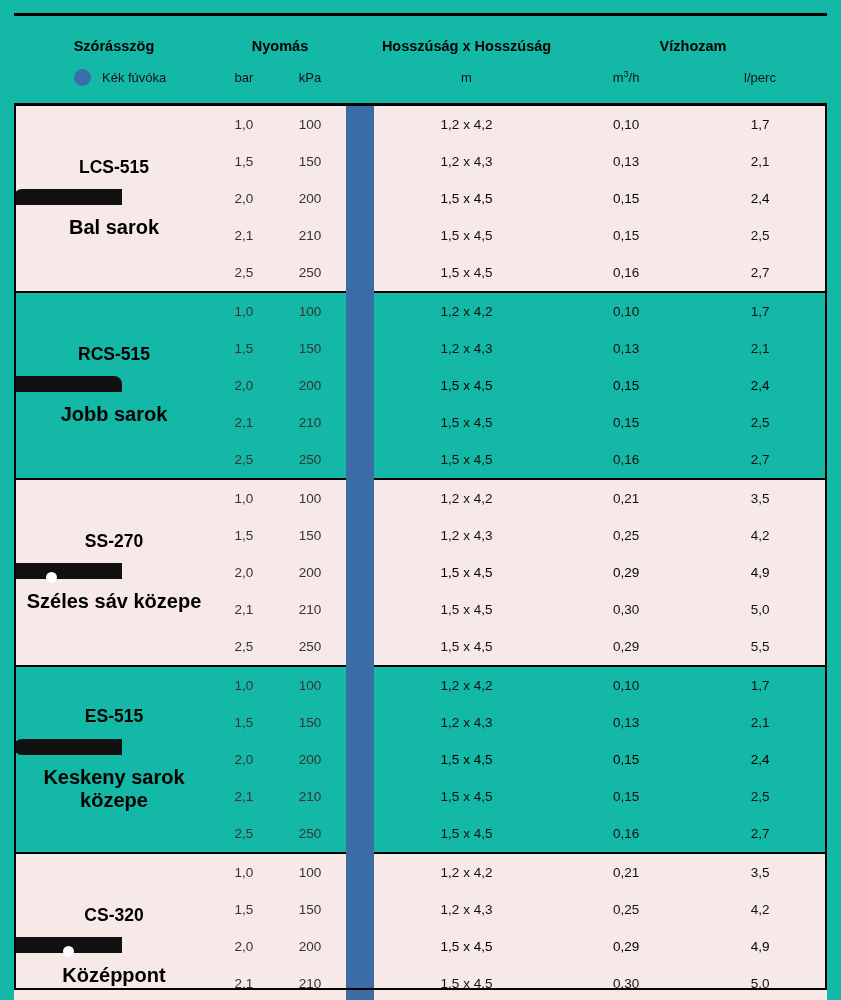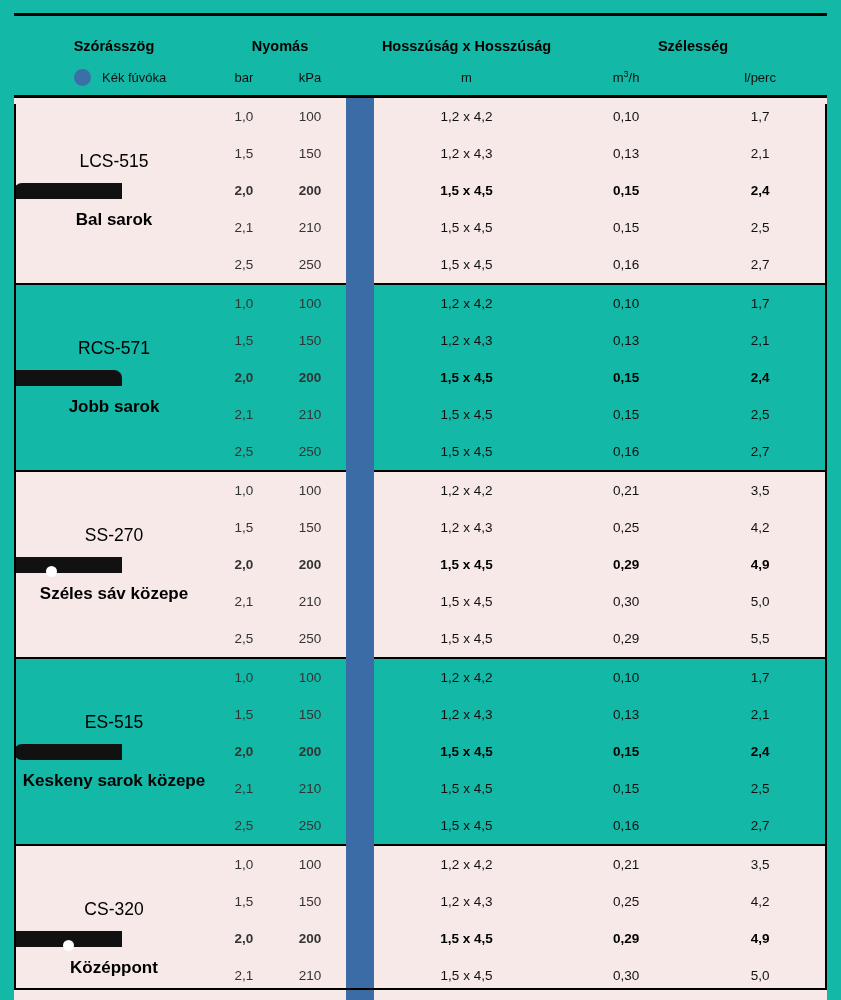--- a/index.html
+++ b/index.html
@@ -44,21 +44,21 @@
     font-size: 14.5px;
     font-weight: bold;
     color: #000;
     padding: 12px 0 11px 0;
     vertical-align: middle;
   }
   .hdr-units td {
     text-align: center;
     font-size: 13px;
     color: #111;
-    padding: 4px 0 9px 0;
+    padding: 4px 0 17px 0;
     vertical-align: middle;
   }
   .hdr-units td.nozzle-cell {
     text-align: left;
     padding-left: 60px;
   }
   .blue-dot {
     display: inline-block;
     width: 17px; height: 17px;
     border-radius: 50%;
@@ -82,21 +82,21 @@
   }
   tr.data td.cell-dim,
   tr.data td.cell-bar,
   tr.data td.cell-kpa,
   tr.data td.cell-m3,
   tr.data td.cell-lpm { font-size: 13.5px; }
 
   tr.data td.cell-bar,
   tr.data td.cell-kpa { color: #333; }
 
-  tr.bold td { font-weight: bold; color: #000; }
+  tr.bold td { font-weight: normal; color: #000; }
 
   
   tr.shade td { background: #f6e9e7; }
 
   
   td.cell-blue {
     background: #3c6ca6 !important;
     padding: 0;
   }
   tr.shade td.cell-blue { background: #3c6ca6 !important; }
@@ -108,21 +108,21 @@
   tr.grp-rule td.cell-blue { background: #3c6ca6 !important; }
 
   
   td.nozzle-block {
     text-align: left;
     vertical-align: middle;
     padding: 0 0 0 14px;
   }
   .nozzle-name {
     font-size: 17.5px;
-    font-weight: normal;
+    font-weight: bold;
     color: #000;
     line-height: 1.1;
     margin-bottom: 12px;
   }
   .nozzle-pattern {
     position: relative;
     width: 108px; height: 16px;
     margin-bottom: 11px;
   }
   .nozzle-pattern .bar {
@@ -138,21 +138,21 @@
   .nozzle-pattern .dot {
     position: absolute;
     width: 11px; height: 11px;
     border-radius: 50%;
     background: #fff;
     top: 9px;
   }
   .dot-mid   { left: 49px; top: 8px; }
   .dot-l     { left: 32px; top: 9px; }
   .nozzle-desc {
-    font-size: 17px;
+    font-size: 20px;
     font-weight: bold;
     color: #000;
     line-height: 1.15;
   }
   .bottom-rule {
     position: absolute;
     left: 14px; right: 14px; bottom: 10px;
     height: 2px; background: #000;
   }
   .edge-left, .edge-right {
@@ -180,21 +180,21 @@
         <col class="c-dim">
           <col class="c-m3">
           <col class="c-lpm">
       </colgroup>
       <thead>
         <tr class="hdr-group">
           <td>Szórásszög</td>
           <td colspan="2">Nyomás</td>
           <td></td>
           <td>Hosszúság x Hosszúság</td>
-          <td colspan="2">Szélesség</td>
+          <td colspan="2">Vízhozam</td>
         </tr>
         <tr class="hdr-units">
           <td class="nozzle-cell">
             <span class="blue-dot"></span><span>Kék fúvóka</span>
           </td>
           <td>bar</td>
           <td>kPa</td>
           <td></td>
           <td>m</td>
           <td><span>m</span><sup>3</sup><span>/h</span></td>
@@ -248,21 +248,21 @@
             <td class="cell-m3">0,16</td>
             <td class="cell-lpm">2,7</td>
           </tr>
           <tr class="grp-rule">
             <td colspan="3"></td>
             <td class="cell-blue"></td>
             <td colspan="3"></td>
           </tr>
           <tr class="data">
             <td class="nozzle-block" rowspan="5">
-              <div class="nozzle-name">RCS-571</div>
+              <div class="nozzle-name">RCS-515</div>
               <div class="nozzle-pattern pat-right">
                 <span class="bar"></span>
               </div>
               <div class="nozzle-desc">Jobb sarok</div>
             </td>
             <td class="cell-bar">1,0</td>
             <td class="cell-kpa">100</td>
             <td class="cell-blue" rowspan="5"></td>
             <td class="cell-dim">1,2 x 4,2</td>
             <td class="cell-m3">0,10</td>

